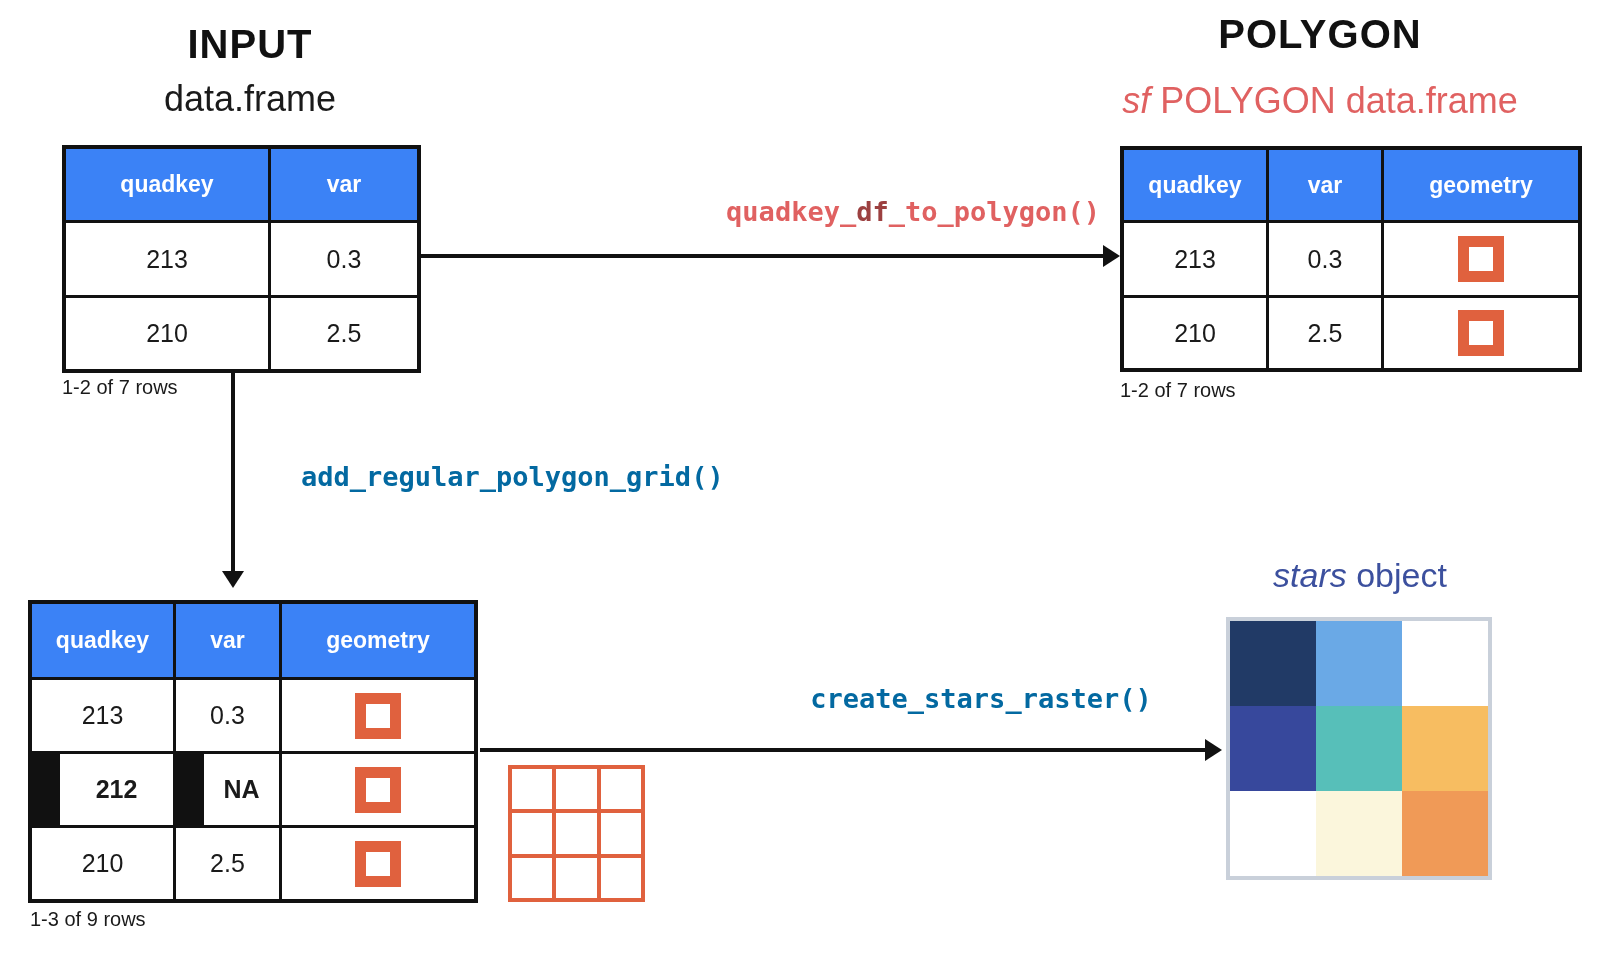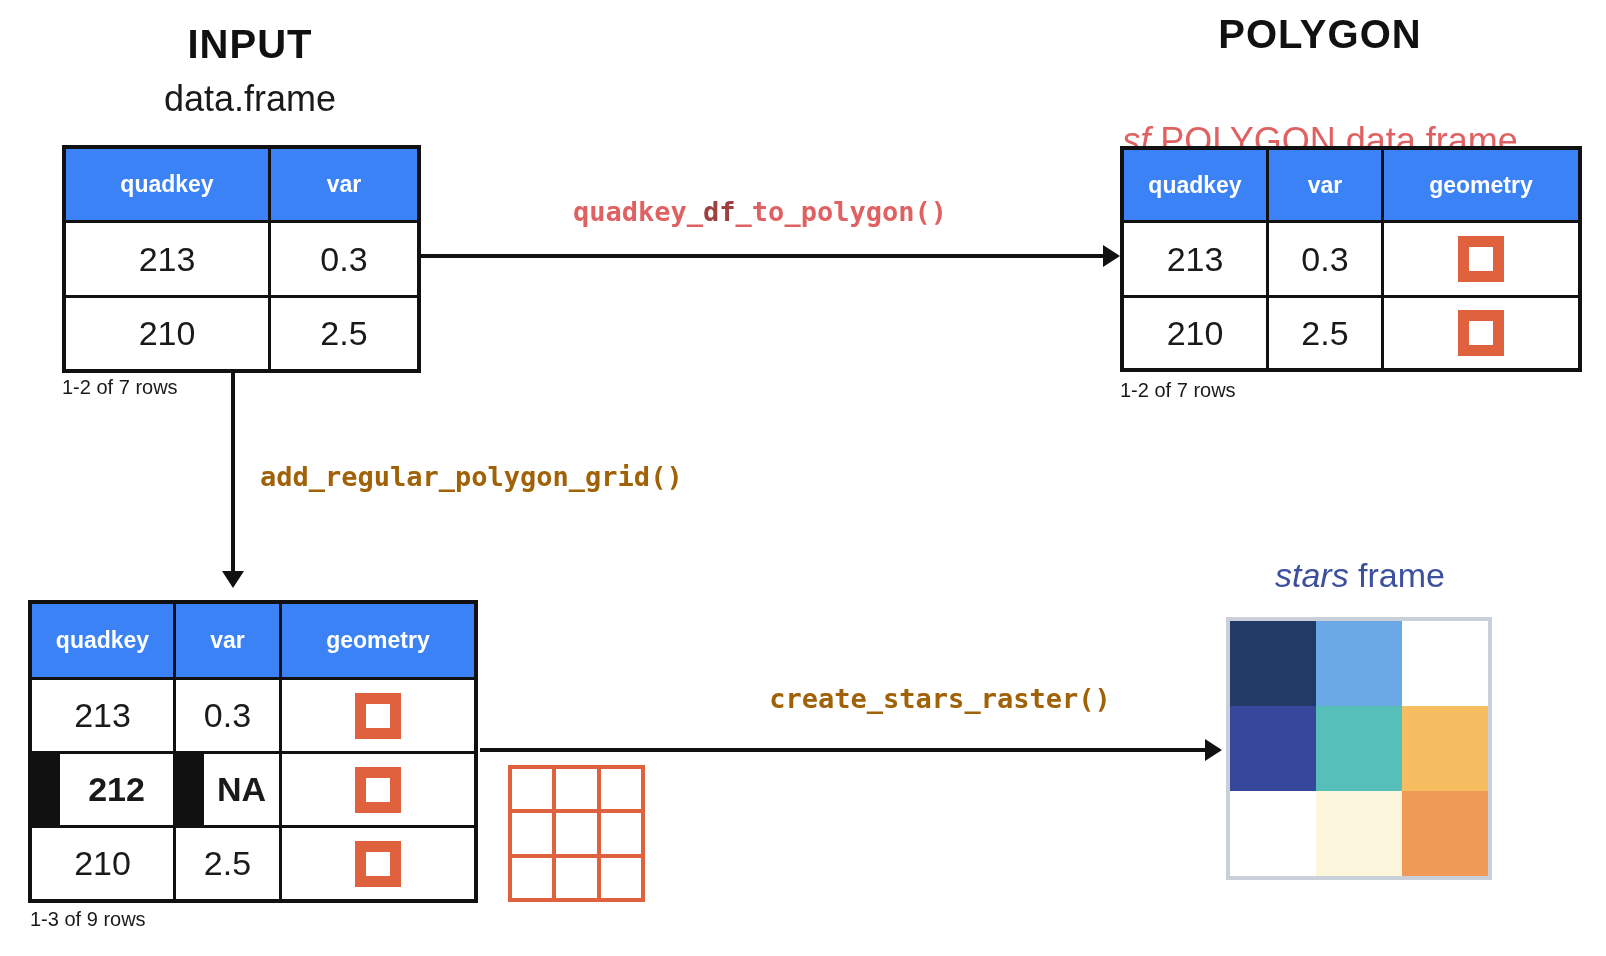--- a/index.html
+++ b/index.html
@@ -2,49 +2,49 @@
 <html><head>
 <meta charset="utf-8">
 <style>
   html,body{margin:0;padding:0;background:#ffffff;}
   .canvas{
     position:relative;width:1606px;height:956px;background:#ffffff;overflow:hidden;
     font-family:"Liberation Sans", sans-serif;color:#1a1a1a;
   }
   .title{position:absolute;font-size:40px;font-weight:800;letter-spacing:1px;text-align:center;color:#111;}
   .subtitle{position:absolute;font-size:36px;font-weight:400;text-align:center;color:#1a1a1a;white-space:nowrap;}
-  .salmon-text{color:#e06161;margin-top:40px;}
+  .salmon-text{color:#e06161;}
   .ital{font-style:italic;}
   .caption{position:absolute;font-size:20px;color:#1a1a1a;}
 
   
   .tbl{position:absolute;display:grid;gap:3px;background:#111;border:4px solid #111;}
   .tbl .cell{display:flex;align-items:center;justify-content:center;}
   .tbl .th{background:#3b82f6;color:#ffffff;font-weight:700;font-size:23px;}
-  .tbl .td{background:#ffffff;font-size:34px;}
+  .tbl .td{background:#ffffff;font-size:25px;}
   .tbl .td.bold{font-weight:700;margin-left:28px;}
 
   .input-table{left:62px;top:145px;grid-template-columns:202px 146px;grid-template-rows:71px 72px 71px;}
   .output-table{left:1120px;top:146px;grid-template-columns:142px 112px:194px;grid-template-columns:142px 112px 194px;grid-template-rows:70px 72px 70px;}
   .grid-table{left:28px;top:600px;grid-template-columns:141px 103px 192px;grid-template-rows:73px 71px 71px 71px;}
 
   
   .geom-icon{display:inline-block;width:24px;height:24px;border:11px solid #e0613e;background:#ffffff;}
 
   
   .arrow-line-h{position:absolute;height:4px;background:#111;}
   .arrow-line-v{position:absolute;width:4px;background:#111;}
   .arrow-head-right{position:absolute;width:0;height:0;border-top:11px solid transparent;border-bottom:11px solid transparent;border-left:17px solid #111;}
   .arrow-head-down{position:absolute;width:0;height:0;border-left:11px solid transparent;border-right:11px solid transparent;border-top:17px solid #111;}
 
   
   .fn{position:absolute;font-family:"DejaVu Sans Mono", monospace;font-weight:700;font-size:27px;white-space:nowrap;text-align:center;}
   .fn-red{color:#e06161;}
   .fn-red .hl{color:#9c4040;}
-  .fn-blue{color:#a16207;}
+  .fn-blue{color:#0369a1;margin-left:41px;}
 
   
   .poly-grid{position:absolute;left:508px;top:765px;width:137px;height:137px;box-sizing:border-box;border:2.5px solid #e0613e;display:grid;grid-template-columns:1fr 1fr 1fr;grid-template-rows:1fr 1fr 1fr;background:#ffffff;}
   .poly-grid .pg-cell{box-sizing:border-box;border:2.5px solid #e0613e;background:#ffffff;}
 
   
   .stars-label{position:absolute;left:1210px;top:556px;width:300px;text-align:center;font-size:34px;color:#3c509e;white-space:nowrap;}
   .raster{position:absolute;left:1226px;top:617px;width:258px;height:255px;border:4px solid #c9d0da;display:grid;grid-template-columns:1fr 1fr 1fr;grid-template-rows:1fr 1fr 1fr;background:#ffffff;}
   .raster .r-cell{width:100%;height:100%;}
 </style>
@@ -61,21 +61,21 @@
     <div class="cell th">var</div>
     <div class="cell td">213</div>
     <div class="cell td">0.3</div>
     <div class="cell td">210</div>
     <div class="cell td">2.5</div>
   </div>
   <div class="caption" style="left:62px;top:376px;">1-2 of 7 rows</div>
 
   <div class="arrow-line-h" style="left:418px;top:254px;width:686px;"></div>
   <div class="arrow-head-right" style="left:1103px;top:245px;"></div>
-  <div class="fn fn-red" style="left:420px;top:196px;width:680px;"><span>quadkey_</span><span class="hl">df</span><span>_to_polygon()</span></div>
+  <div class="fn fn-red" style="left:420px;top:196px;width:680px;text-align:right;"><span>quadkey_</span><span class="hl">df</span><span>_to_polygon()</span></div>
 
   <div class="title" style="left:1170px;top:12px;width:300px;">POLYGON</div>
   <div class="subtitle salmon-text" style="left:1070px;top:80px;width:500px;"><span class="ital">sf</span><span> POLYGON data.frame</span></div>
 
   <div class="tbl output-table">
     <div class="cell th">quadkey</div>
     <div class="cell th">var</div>
     <div class="cell th">geometry</div>
     <div class="cell td">213</div>
     <div class="cell td">0.3</div>
@@ -125,21 +125,21 @@
     <div class="pg-cell"></div>
     <div class="pg-cell"></div>
     <div class="pg-cell"></div>
     <div class="pg-cell"></div>
   </div>
 
   <div class="arrow-line-h" style="left:480px;top:748px;width:726px;"></div>
   <div class="arrow-head-right" style="left:1205px;top:739px;"></div>
   <div class="fn fn-blue" style="left:690px;top:683px;width:500px;">create_stars_raster()</div>
 
-  <div class="stars-label"><span class="ital">stars</span><span> frame</span></div>
+  <div class="stars-label"><span class="ital">stars</span><span> object</span></div>
   <div class="raster">
     <div class="r-cell" style="background-color: rgb(33, 58, 102);"></div>
     <div class="r-cell" style="background-color: rgb(106, 169, 230);"></div>
     <div class="r-cell" style="background-color: rgb(255, 255, 255);"></div>
     <div class="r-cell" style="background-color: rgb(55, 72, 156);"></div>
     <div class="r-cell" style="background-color: rgb(87, 191, 185);"></div>
     <div class="r-cell" style="background-color: rgb(247, 189, 97);"></div>
     <div class="r-cell" style="background-color: rgb(255, 255, 255);"></div>
     <div class="r-cell" style="background-color: rgb(251, 246, 220);"></div>
     <div class="r-cell" style="background-color: rgb(240, 154, 87);"></div>

